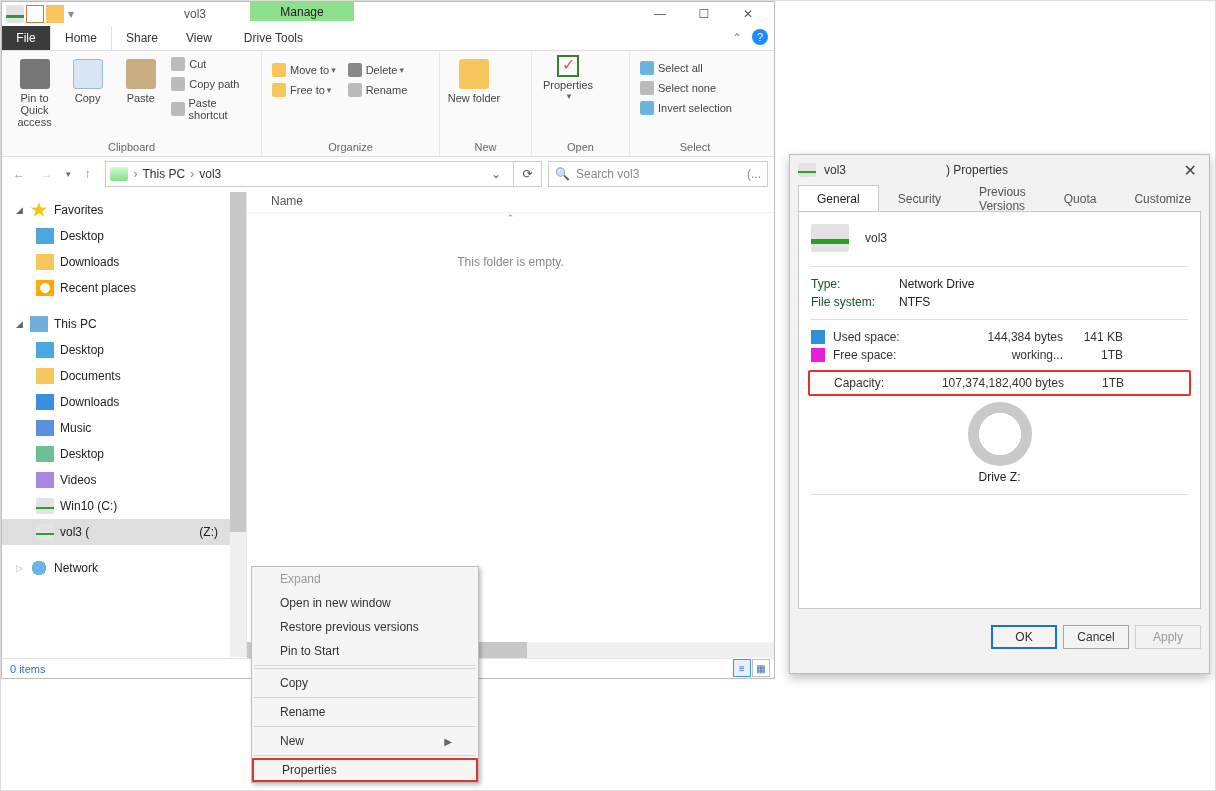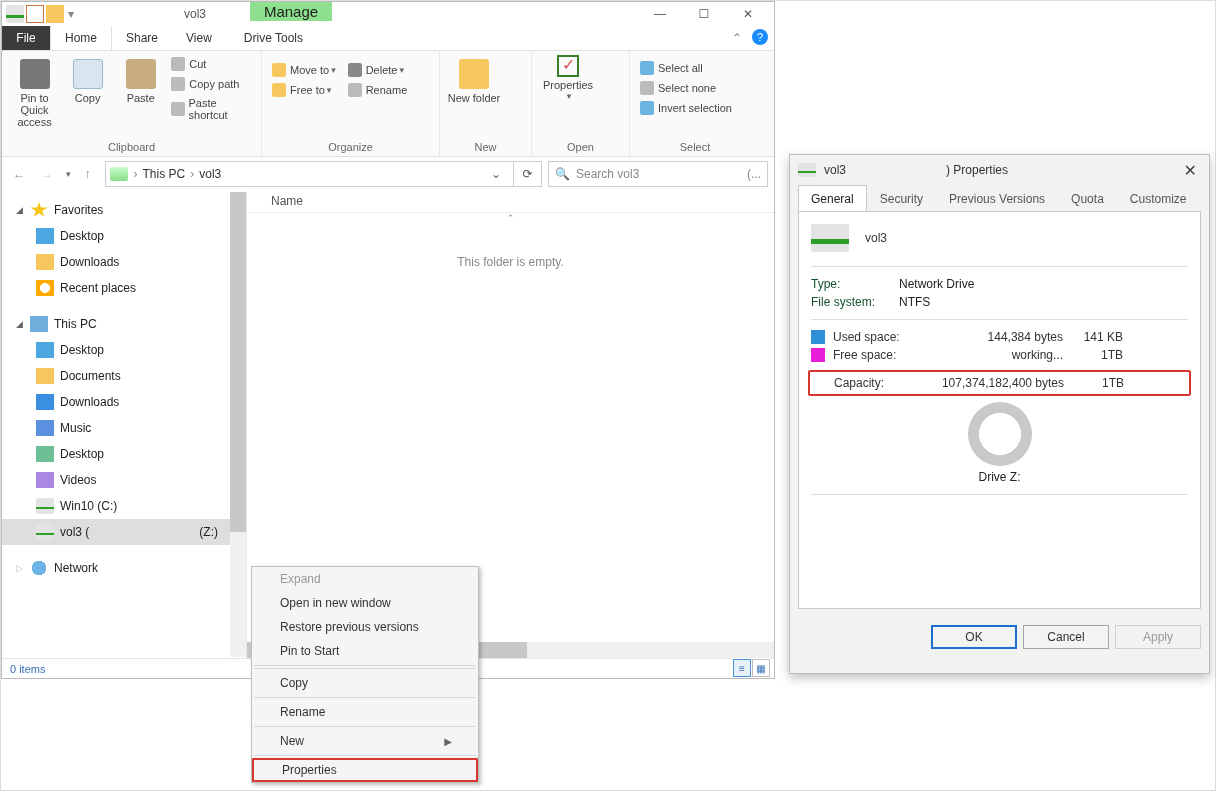--- a/index.html
+++ b/index.html
@@ -6,21 +6,21 @@
   *{box-sizing:border-box;}
   .screen{width:1216px;height:791px;position:relative;border:1px solid #ddd;}
   
   
   .explorer{position:absolute;left:0;top:0;width:774px;height:678px;border:1px solid #bbb;background:#fff;}
   .exp-title{height:24px;display:flex;align-items:center;padding:0 4px;background:#fff;}
   .exp-title .ic{width:18px;height:18px;margin-right:2px;display:inline-block;}
   .exp-title .tname{margin-left:8px;color:#555;}
   .exp-title .sysbtns{margin-left:auto;display:flex;}
   .exp-title .sysbtn{width:44px;height:22px;display:flex;align-items:center;justify-content:center;color:#555;}
-  .manage-rect{position:absolute;left:248px;top:0;width:82px;height:19px;background:#8ee08e;color:#222;display:flex;align-items:center;justify-content:center;font-size:15px;}
+  .manage-rect{position:absolute;left:248px;top:0;width:104px;height:19px;background:#8ee08e;color:#222;display:flex;align-items:center;justify-content:center;font-size:12px;}
   
   .tabs{height:25px;display:flex;align-items:stretch;border-bottom:1px solid #e0e0e0;position:relative;}
   .file-tab{width:48px;background:#3b3b3b;color:#fff;display:flex;align-items:center;justify-content:center;}
   .tab{padding:0 14px;display:flex;align-items:center;color:#333;}
   .tab.active{background:#fff;border-left:1px solid #e0e0e0;border-right:1px solid #e0e0e0;}
   .tab.drive{margin-left:4px;}
   .collapse{margin-left:auto;padding:0 6px;color:#888;display:flex;align-items:center;}
   .help{width:16px;height:16px;border-radius:8px;background:#1a8cff;color:#fff;font-size:11px;display:flex;align-items:center;justify-content:center;margin:3px 6px 0 4px;}
   
   .ribbon{height:106px;display:flex;background:#fafafa;border-bottom:1px solid #e0e0e0;}
@@ -90,42 +90,42 @@
   .ctxmenu .sepm{height:1px;background:#d6d6d6;margin:2px 2px;}
   .ctxmenu .mi .sub{margin-left:auto;color:#666;font-size:10px;}
   .redbox{border:2px solid #d9362f;border-radius:1px;}
   
   
   .propwin{position:absolute;left:788px;top:153px;width:421px;height:520px;border:1px solid #bdbdbd;background:#f2f2f2;box-shadow:0 4px 10px rgba(0,0,0,.25);}
   .pw-title{height:30px;display:flex;align-items:center;padding:0 8px;color:#333;}
   .pw-title .pic{width:18px;height:14px;margin-right:8px;}
   .pw-title .clx{margin-left:auto;font-size:16px;color:#444;padding:0 4px;}
   .pw-tabs{display:flex;height:26px;margin:0 8px;}
-  .pw-tab{padding:0 12px;display:flex;align-items:center;color:#555;border:1px solid transparent;border-bottom:none;}
+  .pw-tab{padding:0 18px;display:flex;align-items:center;color:#555;border:1px solid transparent;border-bottom:none;}
   .pw-tab.act{background:#fff;border-color:#c7c7c7;color:#222;}
   .pw-body{margin:0 8px 8px 8px;background:#fff;border:1px solid #c7c7c7;min-height:398px;padding:12px;position:relative;}
   .pw-body .driverow{display:flex;align-items:center;gap:16px;margin-bottom:14px;}
   .pw-body .dic2{width:38px;height:28px;}
   .pw-body .kv{display:flex;margin:4px 0;}
   .pw-body .kv .k{width:88px;color:#14532d;}
   .pw-body .kv .v{color:#222;}
   .pw-body hr{border:none;border-top:1px solid #ddd;margin:10px 0;}
   .space{display:flex;align-items:flex-start;margin:4px 0;}
   .space .sw{width:14px;height:14px;margin-right:8px;}
   .space .nm{width:90px;}
   .space .by{width:140px;text-align:right;}
   .space .sz{width:60px;text-align:right;}
   .sw.blue{background:#2f8fd8;}
   .sw.mag{background:#e81ed8;}
   .caprow{border:2px solid #d9362f;border-radius:2px;padding:4px 2px;margin:8px -3px 6px -3px;}
   .caprow .space{margin:0;}
   .pie{width:64px;height:64px;border-radius:50%;margin:6px auto 4px auto;background:radial-gradient(circle,#fff 46%,transparent 47%),conic-gradient(#c9c9c9 0deg 360deg);}
   .dz{text-align:center;margin-top:2px;color:#222;}
   .pw-btns{display:flex;justify-content:flex-end;gap:6px;padding:8px;}
-  .pwb{width:86px;height:24px;border:1px solid #a5a5a5;background:#f3f3f3;display:flex;align-items:center;justify-content:center;text-align:right;}
+  .pwb{width:66px;height:24px;border:1px solid #a5a5a5;background:#f3f3f3;display:flex;align-items:center;justify-content:center;text-align:right;}
   .pwb.prim{border:2px solid #1a6fd1;}
   .pwb.dis{color:#9a9a9a;border-color:#cfcfcf;background:#f2f2f2;}
 </style>
 </head>
 <body>
 
 <div class="screen">
 
   <div class="explorer">
     <div class="manage-rect">Manage</div>

